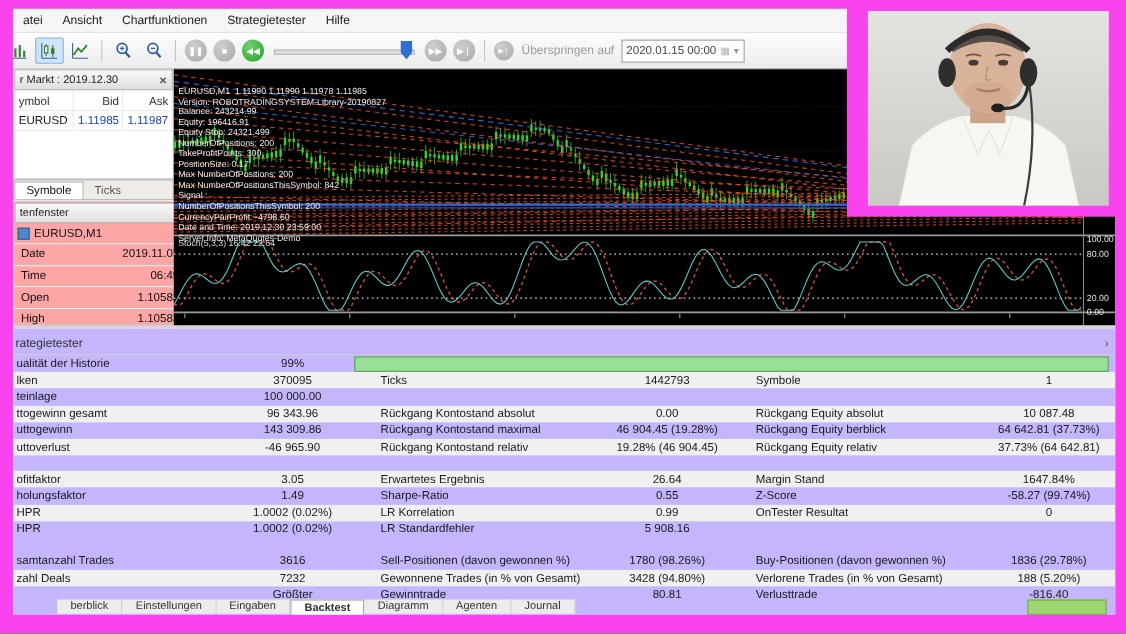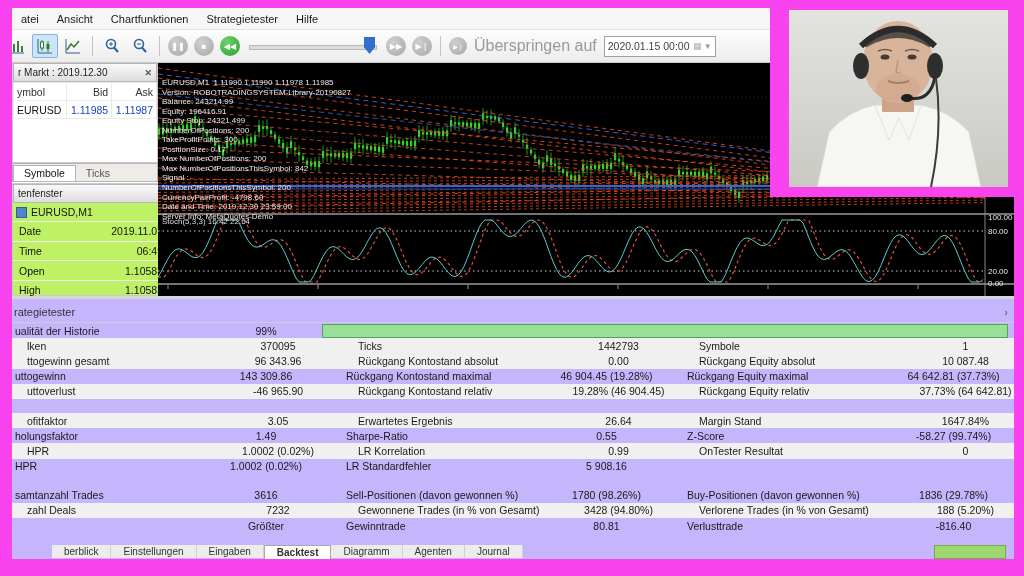--- a/index.html
+++ b/index.html
@@ -22,41 +22,41 @@
   .tb-ico{width:24px;height:22px;display:flex;align-items:center;justify-content:center;margin:0 1px;border:1px solid transparent;border-radius:2px;}
   .tb-ico.sel{background:#cfe4f7;border-color:#84b3e2;}
   .tb-sep{width:1px;height:20px;background:#c4c4c4;margin:0 5px;}
   .circle-btn{width:20px;height:20px;border-radius:50%;display:flex;align-items:center;justify-content:center;
               background:radial-gradient(circle at 35% 30%,#cfcfcf,#a8a8a8);color:#fff;font-size:8px;margin:0 3px;}
   .circle-btn.green{background:radial-gradient(circle at 35% 30%,#6fd06f,#27a127);}
   #speed-slider{position:relative;width:128px;height:18px;margin:0 6px;}
   #speed-slider .track{position:absolute;left:0;right:0;top:8px;height:3px;background:#dcdcdc;border:1px solid #b8b8b8;}
   #speed-slider .handle{position:absolute;right:2px;top:0;width:11px;height:17px;background:#2f6fd0;
         clip-path:polygon(0 0,100% 0,100% 60%,50% 100%,0 60%);}
-  #skip-label{font-size:16px;color:#9a9a9a;margin:0 7px 0 4px;}
+  #skip-label{font-size:11px;color:#9a9a9a;margin:0 7px 0 4px;}
   #date-field{display:flex;align-items:center;width:104px;height:19px;border:1px solid #9f9f9f;background:#fff;padding:0 3px;justify-content:flex-end;}
   #date-field .val{font-size:10.5px;color:#444;flex:1;}
   #date-field .cal{font-size:9px;color:#b0b0b0;margin-right:2px;}
   #date-field .arrow{font-size:8px;color:#9a9a9a;}
   
   .panel-hdr{height:17px;background:linear-gradient(#f9f9f9,#dedede);border:1px solid #b5b5b5;
              display:flex;align-items:center;font-size:10px;color:#222;padding:0 4px;}
   .panel-hdr .close{margin-left:auto;color:#555;font-size:9px;font-weight:bold;}
   #market-watch{position:absolute;left:12px;top:62px;width:146px;height:101px;background:#fff;border:1px solid #c9c9c9;box-sizing:border-box;}
   #mw-table{font-size:10.5px;width:100%;border-collapse:collapse;}
   #mw-table td{border:1px solid #eaeaea;padding:1px 3px;height:15px;}
   .mw-sym{width:58px;color:#111;}
   .mw-num{text-align:right;color:#1a3fc4;width:41px;}
   .mw-hdr td{color:#333;}
   .mw-hdr .mw-num{color:#333;}
   #mw-tabs{position:absolute;left:12px;top:163px;width:146px;height:19px;background:#efece7;
            border:1px solid #b5b5b5;box-sizing:border-box;display:flex;align-items:flex-end;}
   .mw-tab{font-size:10.5px;padding:1px 10px 2px;color:#555;}
   .mw-tab.active{background:#fff;border:1px solid #b5b5b5;border-bottom:none;color:#111;}
-  #data-window{position:absolute;left:12px;top:183px;width:168px;height:113px;background:#bef264;border:1px solid #c9c9c9;box-sizing:border-box;}
+  #data-window{position:absolute;left:12px;top:183px;width:168px;height:113px;background:#fca5a5;border:1px solid #c9c9c9;box-sizing:border-box;}
   #dw-body{position:relative;height:94px;}
   #dw-scroll{position:absolute;right:0;top:0;width:13px;height:100%;background:#f1f1f1;border-left:1px solid #ddd;}
   #dw-scroll .up{display:block;text-align:center;font-size:7px;color:#707070;padding-top:2px;}
   .dw-inst{display:flex;align-items:center;font-size:10.5px;color:#111;height:18px;padding-left:3px;border-bottom:1px solid #ececec;}
   .dw-inst .ico{width:9px;height:9px;background:#4f86c6;margin-right:4px;border:1px solid #2d5f9b;}
   .dw-row{display:flex;font-size:10.5px;height:18.7px;align-items:center;border-bottom:1px solid #f0f0f0;padding:0 16px 0 6px;}
   .dw-row .lbl{color:#111;}
   .dw-row .val{margin-left:auto;color:#111;}
   
   #chart{position:absolute;left:158px;top:62px;width:856px;height:234px;background:#000;z-index:4;}
@@ -65,21 +65,21 @@
   
   #webcam{position:absolute;left:770px;top:0;width:254px;height:197px;background:#f843ee;z-index:60;}
   #webcam-video{position:absolute;left:19px;top:10px;right:16px;bottom:10px;
                 background:linear-gradient(#e3e3e0,#c9c9c4);overflow:hidden;}
   
   #tester{position:absolute;left:12px;top:296px;right:10px;bottom:17px;background:#c4b5fd;border-top:3px solid #d6d6d6;z-index:5;}
   #tester-hdr{height:21px;display:flex;align-items:center;font-size:11px;color:#333;padding:2px 4px 0 2px;}
   #tester-hdr .expand{margin-left:auto;color:#555;font-size:11px;padding-right:2px;}
   #tester-table{border-top:1px solid #cfcfcf;}
   .t-row{display:grid;grid-template-columns:200px 110px 230px 111px 232px 119px;height:15.2px;align-items:center;font-size:10.5px;color:#1a1a1a;}
-  .t-row.shade{background:#f0f0f0;padding-left:12px;}
+  .t-row.shade{background:#f0f0f0;}
   .t-spacer{height:14px;}
   .t-l{padding-left:3px;overflow:hidden;white-space:nowrap;}
   .t-l.ind{padding-left:24px;}
   .t-v{text-align:center;padding-right:2px;white-space:nowrap;}
   .t-progress{position:relative;grid-column:3/7;height:12px;margin-right:6px;border:1px solid #5c9e5c;background:#98df98;}
   #tester-tabs{position:absolute;left:40px;bottom:0px;height:14px;display:flex;align-items:flex-start;z-index:6;}
   .tt-tab{font-size:10px;color:#333;padding:1px 12px;border-right:1px solid #d0d0d0;background:#ececec;}
   .tt-tab.active{background:#fff;border:1px solid #a9a9a9;border-bottom:none;font-weight:bold;}
   #tester-status{position:absolute;right:8px;bottom:0;width:70px;height:12px;background:#9ed76f;border:1px solid #6fae42;z-index:6;}
 </style>
@@ -744,34 +744,42 @@
           <div class="t-progress"></div>
         </div>
         <div class="t-row shade">
           <div class="t-l">lken</div>
           <div class="t-v">370095</div>
           <div class="t-l ind">Ticks</div>
           <div class="t-v">1442793</div>
           <div class="t-l ind">Symbole</div>
           <div class="t-v">1</div>
         </div>
+        <div class="t-row">
+          <div class="t-l">teinlage</div>
+          <div class="t-v">100 000.00</div>
+          <div class="t-l ind"></div>
+          <div class="t-v"></div>
+          <div class="t-l ind"></div>
+          <div class="t-v"></div>
+        </div>
         <div class="t-row shade">
           <div class="t-l">ttogewinn gesamt</div>
           <div class="t-v">96 343.96</div>
           <div class="t-l ind">Rückgang Kontostand absolut</div>
           <div class="t-v">0.00</div>
           <div class="t-l ind">Rückgang Equity absolut</div>
           <div class="t-v">10 087.48</div>
         </div>
         <div class="t-row">
           <div class="t-l">uttogewinn</div>
           <div class="t-v">143 309.86</div>
           <div class="t-l ind">Rückgang Kontostand maximal</div>
           <div class="t-v">46 904.45 (19.28%)</div>
-          <div class="t-l ind">Rückgang Equity maximal</div>
+          <div class="t-l ind">Rückgang Equity berblick</div>
           <div class="t-v">64 642.81 (37.73%)</div>
         </div>
         <div class="t-row shade">
           <div class="t-l">uttoverlust</div>
           <div class="t-v">-46 965.90</div>
           <div class="t-l ind">Rückgang Kontostand relativ</div>
           <div class="t-v">19.28% (46 904.45)</div>
           <div class="t-l ind">Rückgang Equity relativ</div>
           <div class="t-v">37.73% (64 642.81)</div>
         </div>

